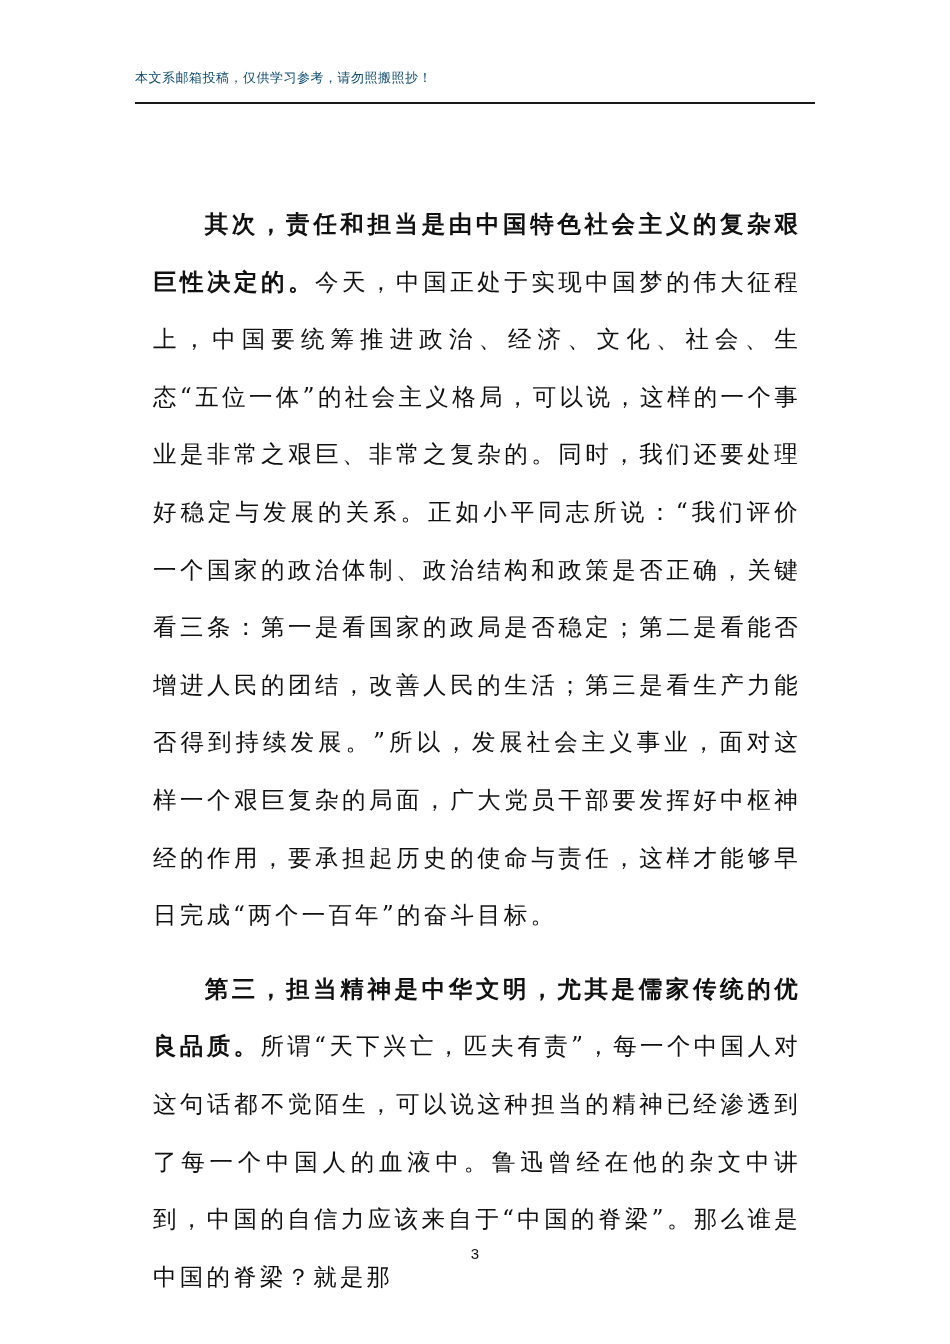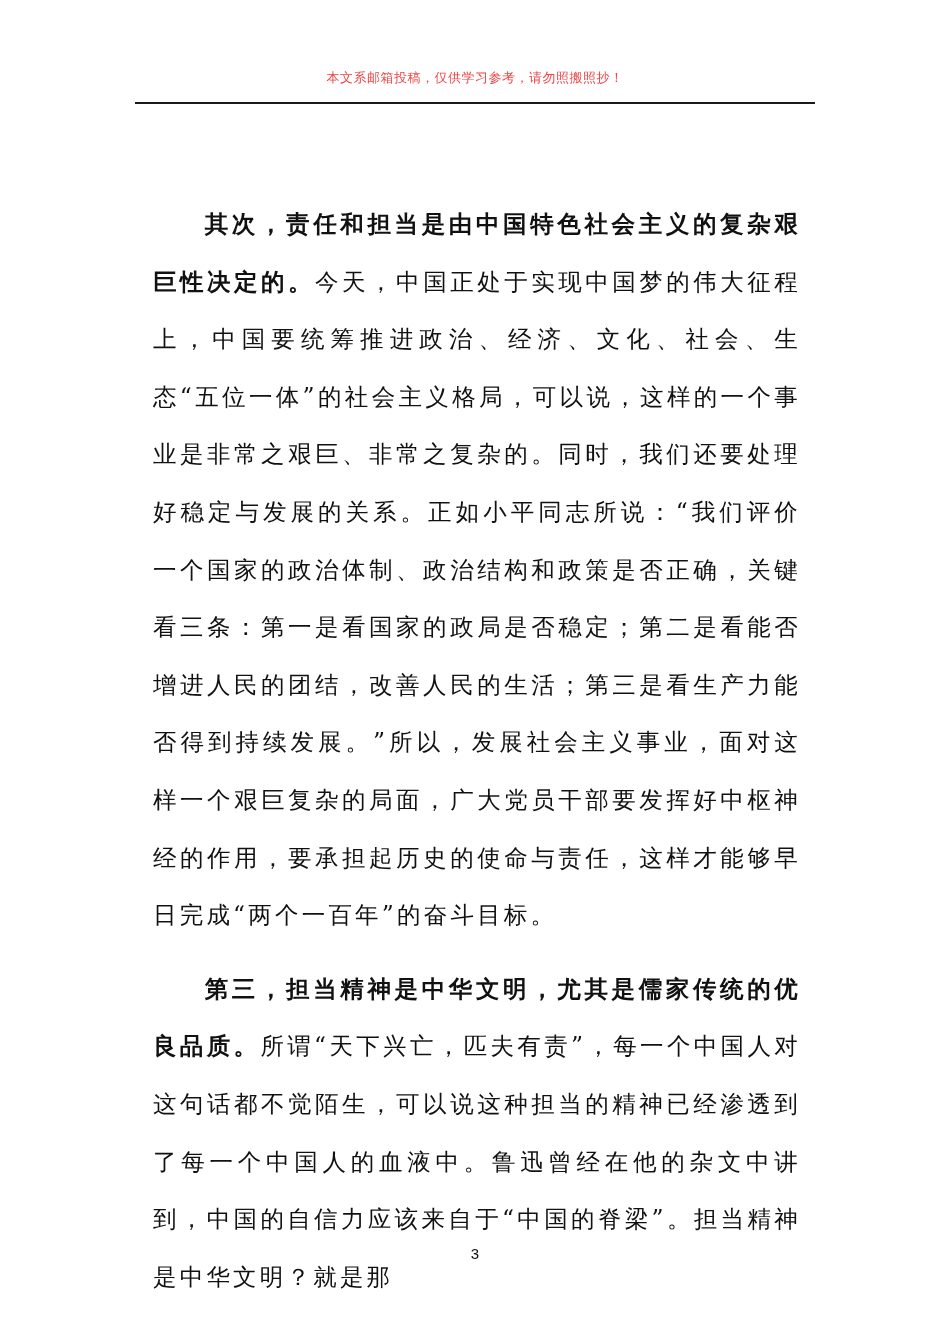--- a/index.html
+++ b/index.html
@@ -13,24 +13,23 @@
       position: relative;
       overflow: hidden;
       font-family: "DejaVu Serif", "Liberation Serif", serif;
       color: #111111;
     }
     .page-header {
       position: absolute;
       left: 135px;
       top: 68px;
       width: 680px;
-      text-align: center;
       font-size: 13px;
       line-height: 20px;
-      color: #ef4444;
+      color: #0c4a6e;
       letter-spacing: 0.5px;
     }
     .header-rule {
       position: absolute;
       left: 135px;
       top: 102px;
       width: 680px;
       height: 2px;
       background: #1a1a1a;
     }
@@ -67,16 +66,16 @@
     }
   </style>
 </head>
 <body>
 
 <div class="page-header">本文系邮箱投稿，仅供学习参考，请勿照搬照抄！</div>
 <div class="header-rule"></div>
 
 <div class="body-text">
   <p class="para"><span class="lead">其次，责任和担当是由中国特色社会主义的复杂艰巨性决定的。</span><span>今天，中国正处于实现中国梦的伟大征程上，中国要统筹推进政治、经济、文化、社会、生态“五位一体”的社会主义格局，可以说，这样的一个事业是非常之艰巨、非常之复杂的。同时，我们还要处理好稳定与发展的关系。正如小平同志所说：“我们评价一个国家的政治体制、政治结构和政策是否正确，关键看三条：第一是看国家的政局是否稳定；第二是看能否增进人民的团结，改善人民的生活；第三是看生产力能否得到持续发展。”所以，发展社会主义事业，面对这样一个艰巨复杂的局面，广大党员干部要发挥好中枢神经的作用，要承担起历史的使命与责任，这样才能够早日完成“两个一百年”的奋斗目标。</span></p>
-  <p class="para"><span class="lead">第三，担当精神是中华文明，尤其是儒家传统的优良品质。</span><span>所谓“天下兴亡，匹夫有责”，每一个中国人对这句话都不觉陌生，可以说这种担当的精神已经渗透到了每一个中国人的血液中。鲁迅曾经在他的杂文中讲到，中国的自信力应该来自于“中国的脊梁”。担当精神是中华文明？就是那</span></p>
+  <p class="para"><span class="lead">第三，担当精神是中华文明，尤其是儒家传统的优良品质。</span><span>所谓“天下兴亡，匹夫有责”，每一个中国人对这句话都不觉陌生，可以说这种担当的精神已经渗透到了每一个中国人的血液中。鲁迅曾经在他的杂文中讲到，中国的自信力应该来自于“中国的脊梁”。那么谁是中国的脊梁？就是那</span></p>
 </div>
 
 <div class="page-number">3</div>
 
 </body></html>

